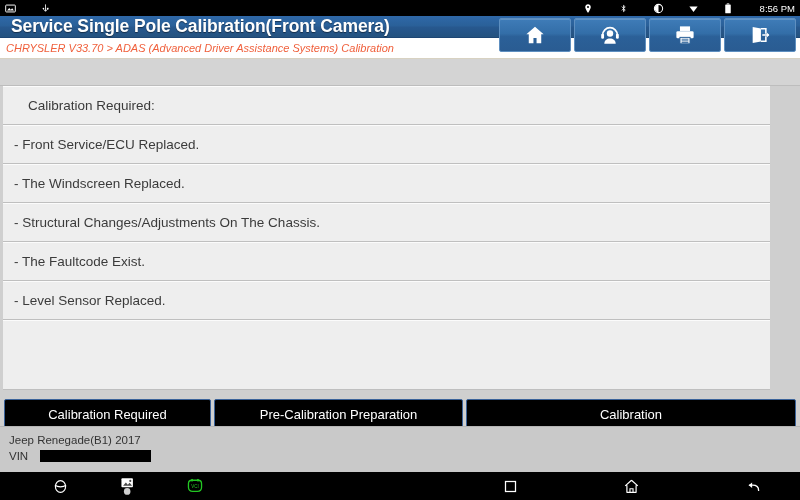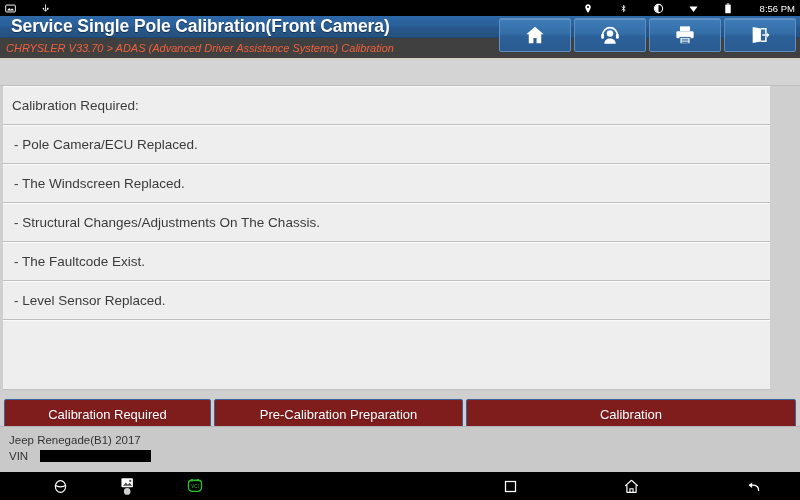--- a/index.html
+++ b/index.html
@@ -93,21 +93,21 @@
     justify-content: center;
     box-sizing: border-box;
     box-shadow: inset 0 1px 0 rgba(255,255,255,.18);
   }
   .tb-btn svg { display: block; }
 
   
   .breadcrumb-bar {
     height: 21px;
     flex: 0 0 auto;
-    background: #404040;
+    background: #ffffff;
     border-bottom: 1px solid #d8d2c2;
     display: flex;
     align-items: center;
     justify-content: space-between;
     padding: 0 8px 0 6px;
     box-sizing: border-box;
   }
   .breadcrumb-text {
     color: #f0603c;
     font-size: 11px;
@@ -154,36 +154,36 @@
     align-items: center;
     padding-left: 11px;
     box-sizing: border-box;
     color: #3b3b3b;
     font-size: 13.5px;
   }
   .list-row.filler {
     flex: 1 1 auto;
     height: auto;
   }
-  .list-row.header-row { padding-left: 9px; text-align: right; }
+  .list-row.header-row { padding-left: 25px; text-align: right; }
 
   
   .tabbar {
     flex: 0 0 auto;
     height: 36px;
     background: #cfcfcf;
     display: flex;
     align-items: center;
     padding: 0 4px;
     gap: 3px;
     box-sizing: border-box;
   }
   .tab-btn {
     height: 30px;
-    background: #7f1d1d;
+    background: #000000;
     border: 1px solid #3b639a;
     border-radius: 2px;
     color: #ffffff;
     font-size: 13px;
     display: flex;
     align-items: center;
     justify-content: center;
     box-sizing: border-box;
     white-space: nowrap;
     text-shadow: 0 1px 1px rgba(0,0,0,.25);
@@ -367,21 +367,21 @@
         </svg>
       </span>
       <span class="voltage-text">12.13V</span>
     </div>
   </div>
 
   <div class="gray-band"></div>
 
   <div class="content">
     <div class="list-row header-row">Calibration Required:</div>
-    <div class="list-row">- Pole Camera/ECU Replaced.</div>
+    <div class="list-row">- Front Service/ECU Replaced.</div>
     <div class="list-row">- The Windscreen Replaced.</div>
     <div class="list-row">- Structural Changes/Adjustments On The Chassis.</div>
     <div class="list-row">- The Faultcode Exist.</div>
     <div class="list-row">- Level Sensor Replaced.</div>
     <div class="list-row filler"></div>
   </div>
 
   <div class="tabbar">
     <div class="tab-btn t0">Calibration Required</div>
     <div class="tab-btn t1">Pre-Calibration Preparation</div>

